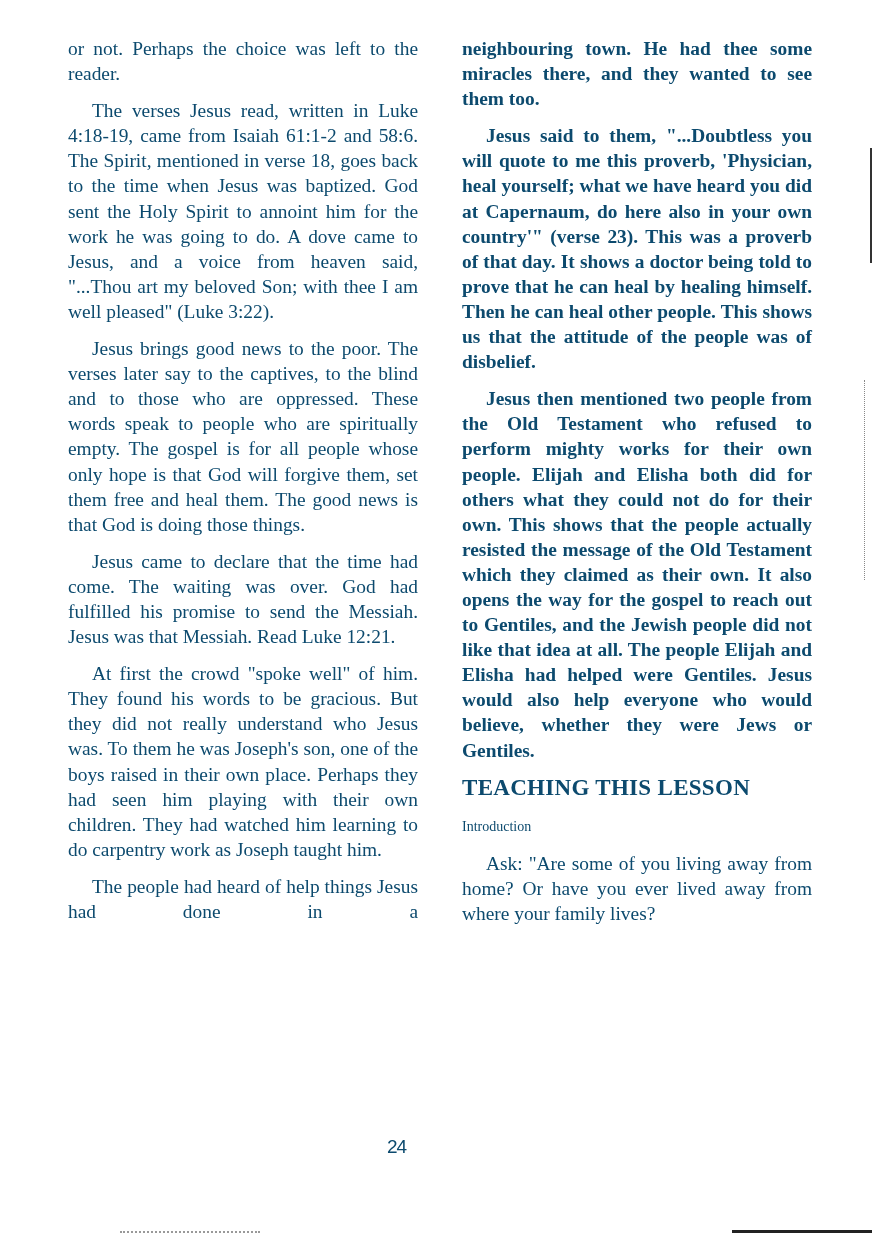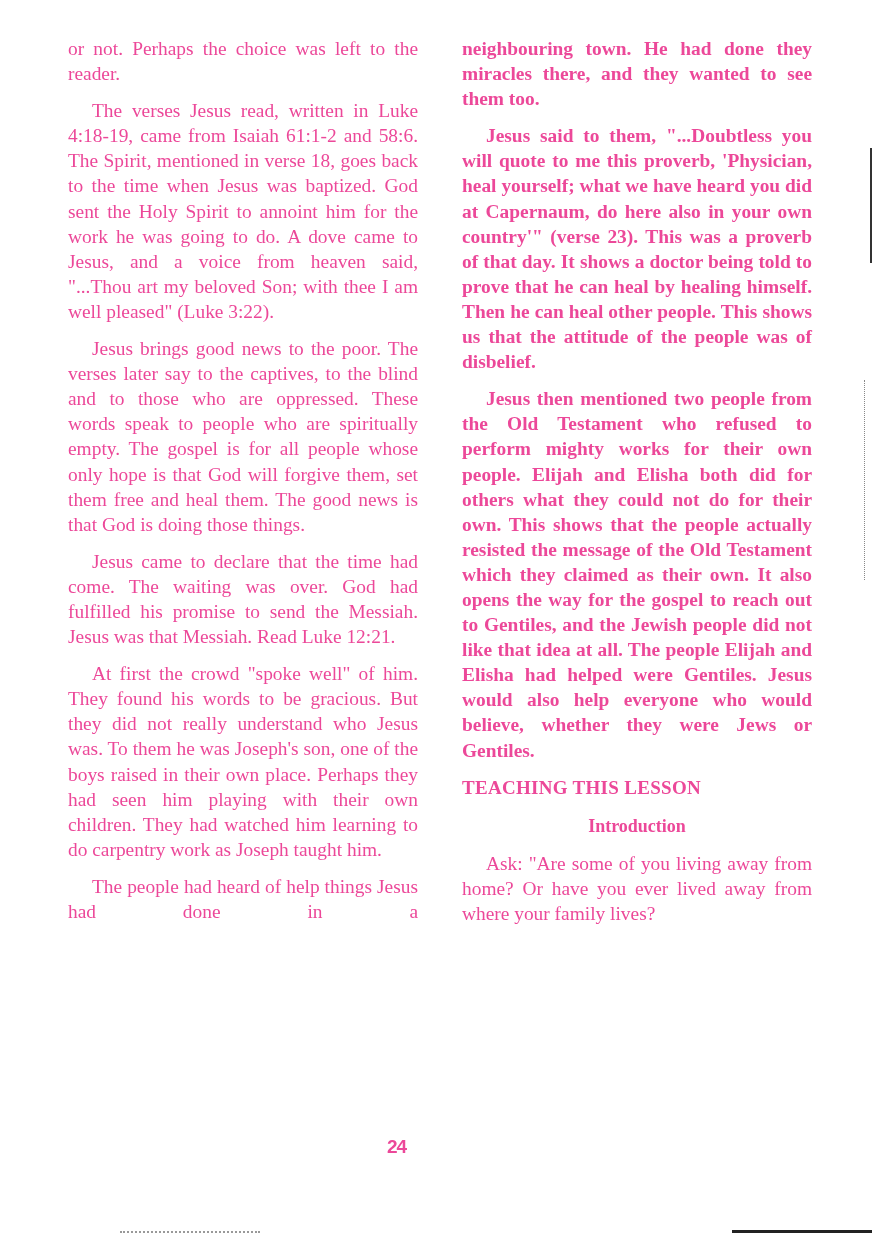--- a/index.html
+++ b/index.html
@@ -1,42 +1,42 @@
 <!DOCTYPE html>
 <html><head>
 <meta charset="utf-8">
 <style>
   html, body { margin: 0; padding: 0; background: #ffffff; }
   body { width: 872px; height: 1239px; position: relative; overflow: hidden; }
   .page {
     position: absolute; left: 0; top: 0; width: 872px; height: 1239px;
-    background: #ffffff; color: #ec4899;
+    background: #ffffff; color: #0c4a6e;
     font-family: "Liberation Serif", "DejaVu Serif", serif;
   }
   .col {
     position: absolute; top: 36px; width: 350px;
     font-size: 19.4px; line-height: 25.1px;
   }
   .col.left { left: 68px; }
   .col.right { left: 462px; }
   .col p {
     margin: 0 0 12px 0; text-align: justify; text-indent: 24px;
   }
   .col p.noindent { text-indent: 0; }
   .col.right p { font-weight: bold; }
   .col.right p.light { font-weight: normal; }
   .heading {
-    margin: 4px 0 14px 0; font-weight: bold; font-size: 19px;
+    margin: 4px 0 14px 0; font-weight: bold; font-size: 23px;
     letter-spacing: 0.3px;
   }
-  .subheading { margin: 0 0 12px 0; font-weight: bold; font-size: 18px; text-align: center; }
+  .subheading { margin: 0 0 12px 0; font-weight: normal; font-size: 14px; }
   .ask-label { font-weight: normal; }
   .page-number {
     position: absolute; top: 1136px; left: 0; width: 793px; text-align: center;
-    font-weight: bold; font-size: 19px; letter-spacing: -1px;
+    font-weight: normal; font-size: 19px; letter-spacing: -1px;
     font-family: "Liberation Sans", sans-serif;
   }
   .margin-rule {
     position: absolute; right: 0; top: 148px; width: 2px; height: 115px; background: #333;
   }
   .margin-dots {
     position: absolute; right: 6px; top: 380px; width: 1px; height: 200px;
     border-left: 1px dotted #888;
   }
   .bottom-bar {
@@ -55,21 +55,21 @@
   <div class="col left">
     <p class="noindent">or not.  Perhaps the choice was left to the reader.</p>
     <p>The verses Jesus read, written in Luke 4:18-19, came from Isaiah 61:1-2 and 58:6.  The Spirit, mentioned in verse 18, goes back to the time when Jesus was baptized. God sent the Holy Spirit to annoint him for the work he was going to do. A dove came to Jesus, and a voice from heaven said, "...Thou art my beloved Son; with thee I am well pleased" (Luke 3:22).</p>
     <p>Jesus brings good news to the poor.  The verses later say to the captives, to the blind and to those who are oppressed.  These words speak to people who are spiritually empty.  The gospel is for all people whose only hope is that God will forgive them, set them free and heal them.  The good news is that God is doing those things.</p>
     <p>Jesus came to declare that the time had come.  The waiting was over.  God had fulfilled his promise to send the Messiah.  Jesus was that Messiah.  Read Luke 12:21.</p>
     <p>At first the crowd "spoke well" of him.  They found his words to be gracious.  But they did not really understand who Jesus was.  To them he was Joseph's son, one of the boys raised in their own place.  Perhaps they had seen him playing with their own children. They had watched him learning to do carpentry work as Joseph taught him.</p>
     <p style="text-align-last: justify;">The people had heard of help things Jesus had done in a</p>
   </div>
 
   <div class="col right">
-    <p class="noindent">neighbouring town.  He had done they miracles there, and they wanted to see them too.</p>
+    <p class="noindent">neighbouring town.  He had thee some miracles there, and they wanted to see them too.</p>
     <p>Jesus said to them, "...Doubtless you will quote to me this proverb, 'Physician, heal yourself;  what we have heard you did at Capernaum, do here also in your own country'" (verse 23).  This was a proverb of that day.  It shows a doctor being told  to prove that he can heal by healing himself.  Then he can heal other people.  This shows us that the attitude of the people was of disbelief.</p>
     <p>Jesus then mentioned two people from the Old Testament who refused to perform mighty works for their own people.  Elijah and Elisha both did for others what they could not do for their own.  This shows that the people actually resisted the message of the Old Testament which they claimed as their own.  It also opens the way for the gospel to reach out to Gentiles, and the Jewish people did not like that idea at all.  The people Elijah and Elisha had helped were Gentiles.  Jesus would also help everyone who would believe, whether they were Jews or Gentiles.</p>
     <div class="heading">TEACHING THIS LESSON</div>
     <div class="subheading">Introduction</div>
     <p class="light"><span class="ask-label">Ask:</span><span> "Are some of you living away from home?  Or have you ever lived away from where your family lives?</span></p>
   </div>
 
   <div class="page-number">24</div>
 
   <div class="margin-rule"></div>

